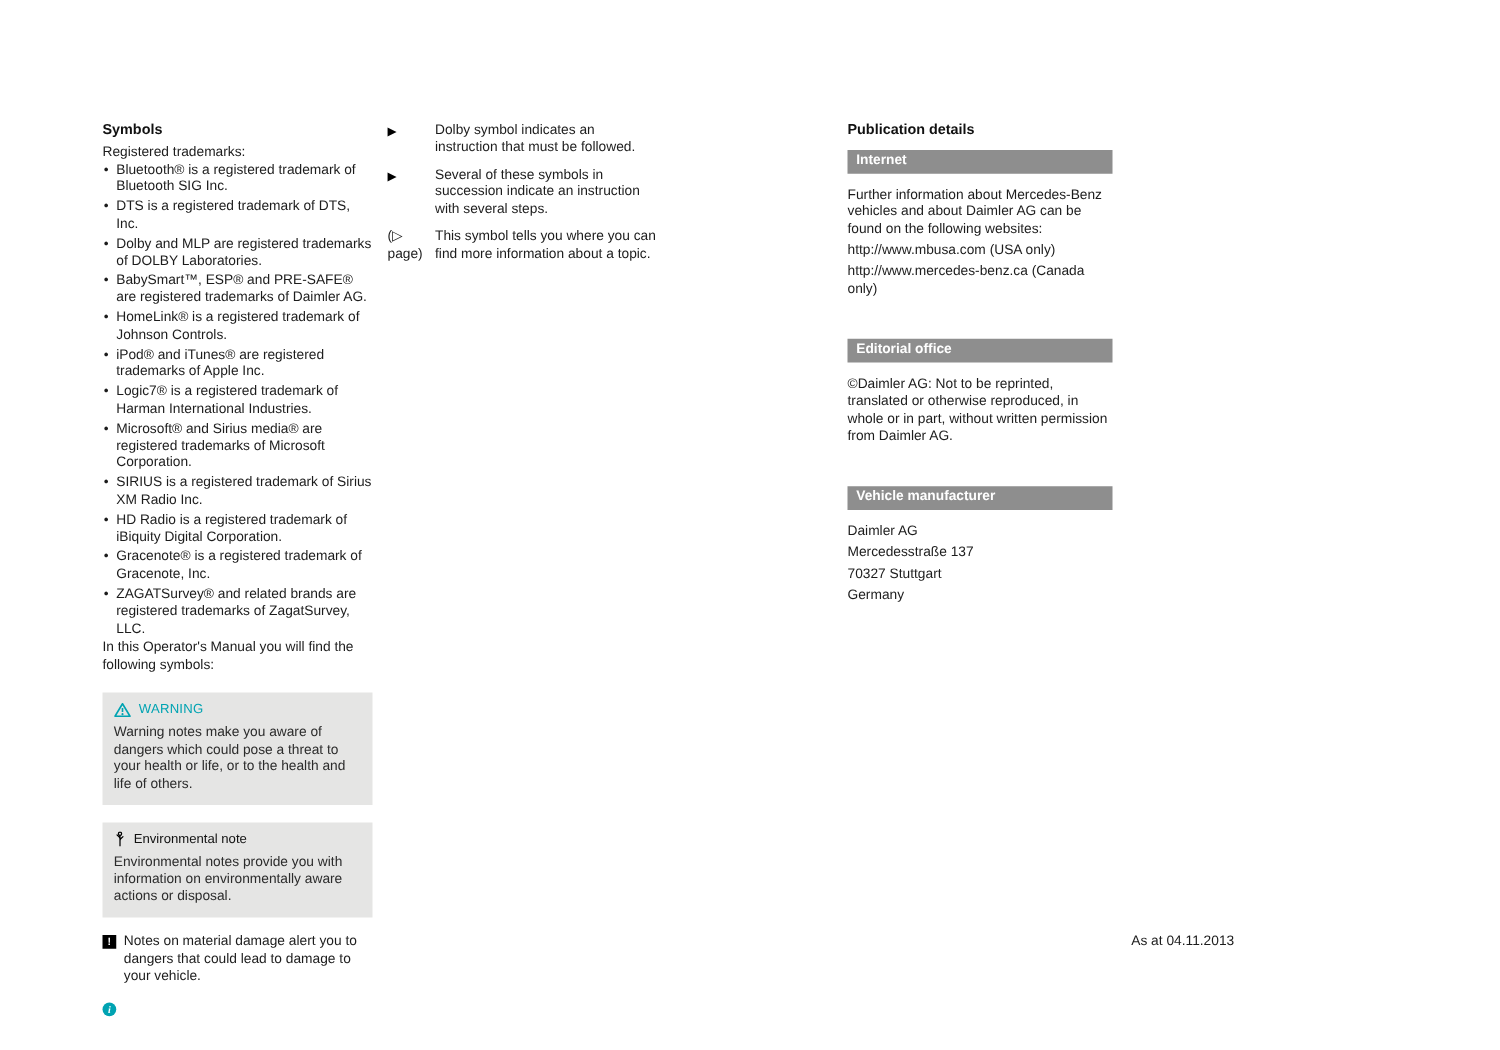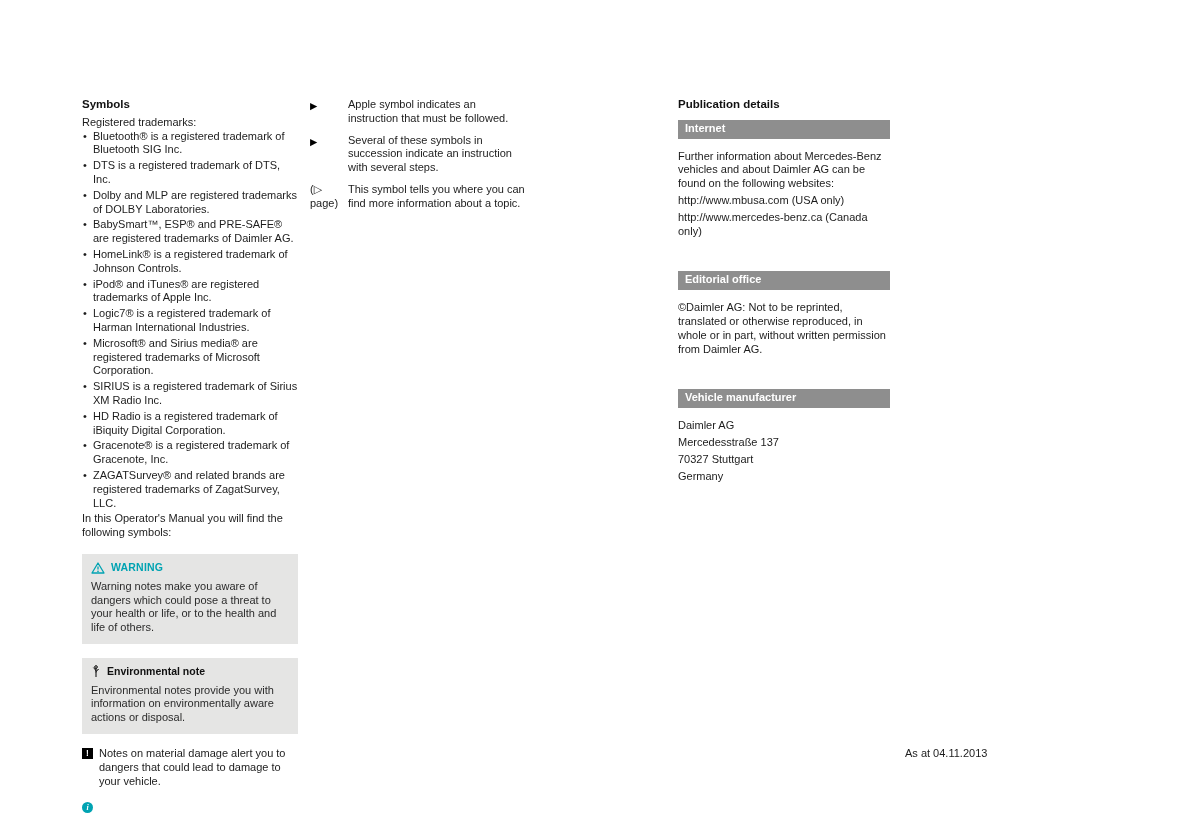--- a/index.html
+++ b/index.html
@@ -24,21 +24,21 @@
 
   
   .tm-list { list-style:none; margin:0 0 2px 0; }
   .tm-item { position:relative; padding-left:11px; margin-bottom:2px; }
   .tm-item::before { content:"\2022"; position:absolute; left:1px; top:0; }
 
   .symbols-intro { margin-top:2px; }
 
   
   .note-box { background:#e5e5e4; padding:7px 9px 9px 9px; margin-top:14px; color:#2b2b2b; }
-  .box-title { display:flex; align-items:center; gap:6px; font-weight:bold; font-size:10.5px; margin-bottom:5px; }
+  .box-title { display:flex; align-items:center; gap:6px; font-weight:normal; font-size:10.5px; margin-bottom:5px; }
   .warn-title { color:#00a3b2; letter-spacing:.2px; }
   .env-title { color:#111; }
   .box-title .ico { flex:0 0 auto; display:inline-flex; }
 
   
   .note { position:relative; padding-left:17px; margin-top:13px; }
   .note .hang { position:absolute; left:0; top:1px; }
   .sq-icon {
     display:inline-flex; align-items:center; justify-content:center;
     width:11px; height:11px; background:#000; color:#fff;
@@ -133,21 +133,21 @@
 
     <div class="note">
       <span class="hang info-icon">i</span>
     </div>
   </div>
 
   <div class="col col-mid">
     <div>
         <div class="sym-row">
           <div class="sym-cell arrow">▶</div>
-          <div class="sym-text">Apple symbol indicates an instruction that must be followed.</div>
+          <div class="sym-text">Dolby symbol indicates an instruction that must be followed.</div>
         </div>
         <div class="sym-row">
           <div class="sym-cell arrow">▶</div>
           <div class="sym-text">Several of these symbols in succession indicate an instruction with several steps.</div>
         </div>
         <div class="sym-row">
           <div class="sym-cell page">(▷ page)</div>
           <div class="sym-text">This symbol tells you where you can find more information about a topic.</div>
         </div>
       </div>

